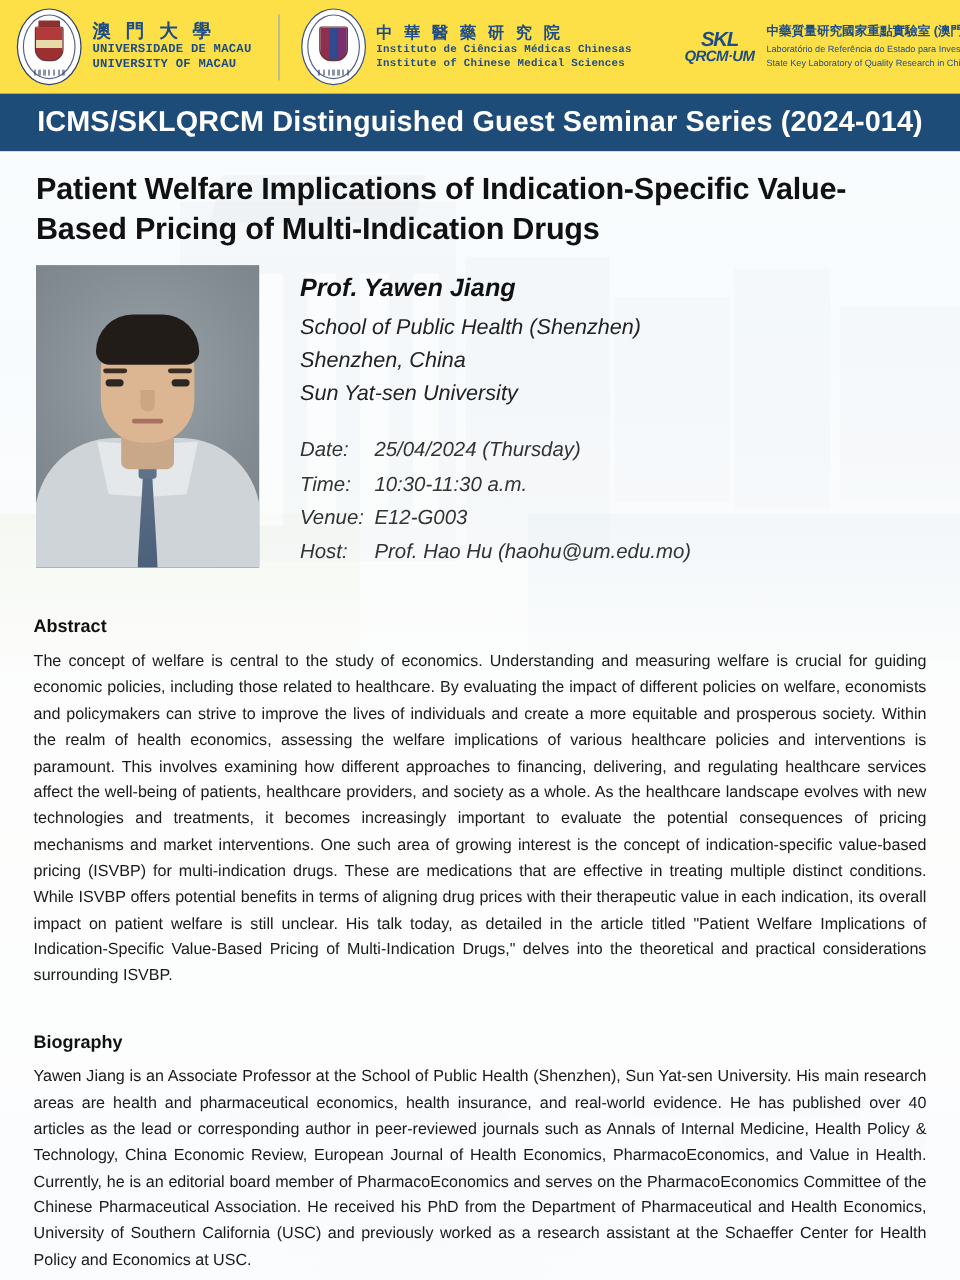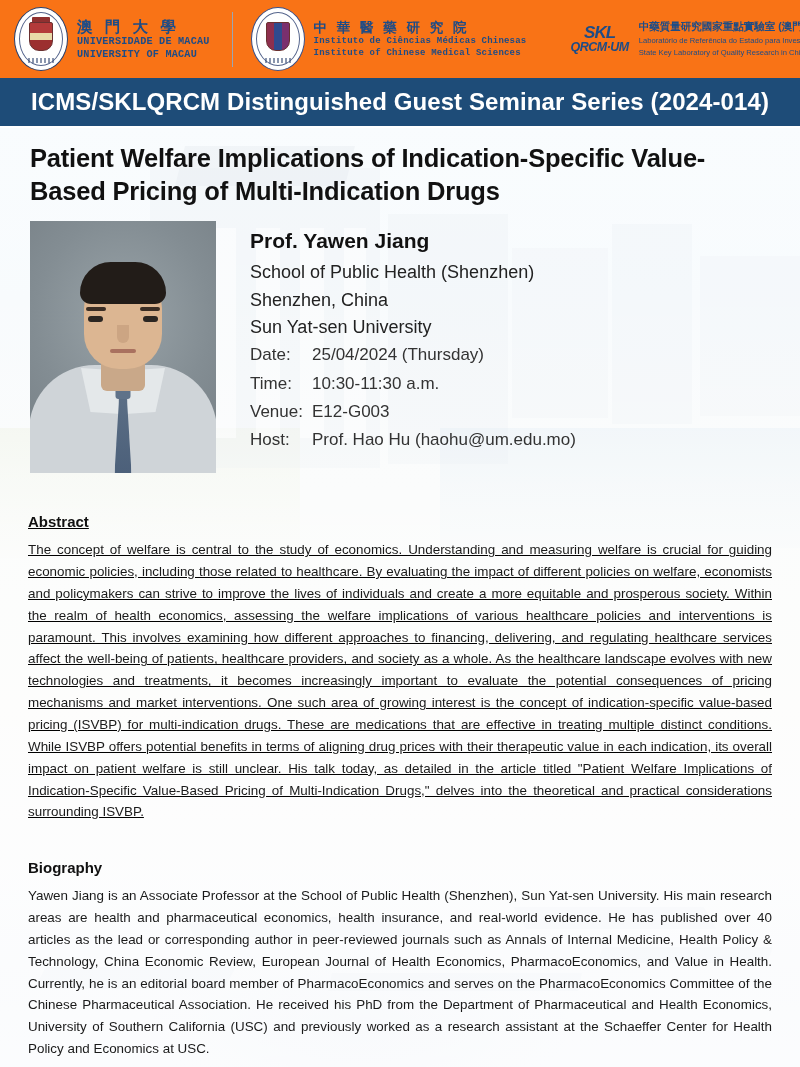--- a/index.html
+++ b/index.html
@@ -86,21 +86,21 @@
        rgba(255,255,255,0.74) 52%,
        rgba(255,255,255,0.80) 74%,
        rgba(255,255,255,0.78) 100%);
   }
 
   
   .header {
     position: relative;
     z-index: 3;
     height: 78px;
-    background: #f97316;
+    background: #fde047;
     display: flex;
     align-items: center;
     padding-left: 14px;
     box-sizing: border-box;
   }
   .logo-group {
     display: flex;
     align-items: center;
   }
   .crest {
@@ -383,56 +383,57 @@
     top: 128px;
     width: 26px; height: 4px;
     background: #a9715f;
     border-radius: 3px;
   }
 
   .speaker-info {
     margin-left: 34px;
     padding-top: 8px;
     flex: 1;
+    font-style: italic;
   }
   .sp-name {
     font-size: 21px;
     font-weight: 700;
     color: #111111;
     margin-bottom: 6px;
   }
   .sp-line {
     font-size: 18px;
     color: #222222;
     line-height: 1.52;
     white-space: nowrap;
   }
   .details {
-    margin-top: 0;
+    margin-top: 20px;
   }
   .det-row {
     display: flex;
     font-size: 17px;
     color: #333333;
     line-height: 1.66;
     white-space: nowrap;
   }
   .det-label {
     width: 62px;
     flex: none;
   }
   .det-value { }
 
   
   .section {
     position: relative;
     z-index: 3;
     padding: 0 28px;
   }
-  .sec-abstract { margin-top: 40px; text-decoration: underline; }
+  .sec-abstract { margin-top: 40px; }
   .sec-bio { margin-top: 36px; }
   .sec-title {
     font-size: 15px;
     font-weight: 700;
     color: #111111;
     margin-bottom: 9px;
   }
   .sec-body {
     font-size: 13.4px;
     color: #1a1a1a;

